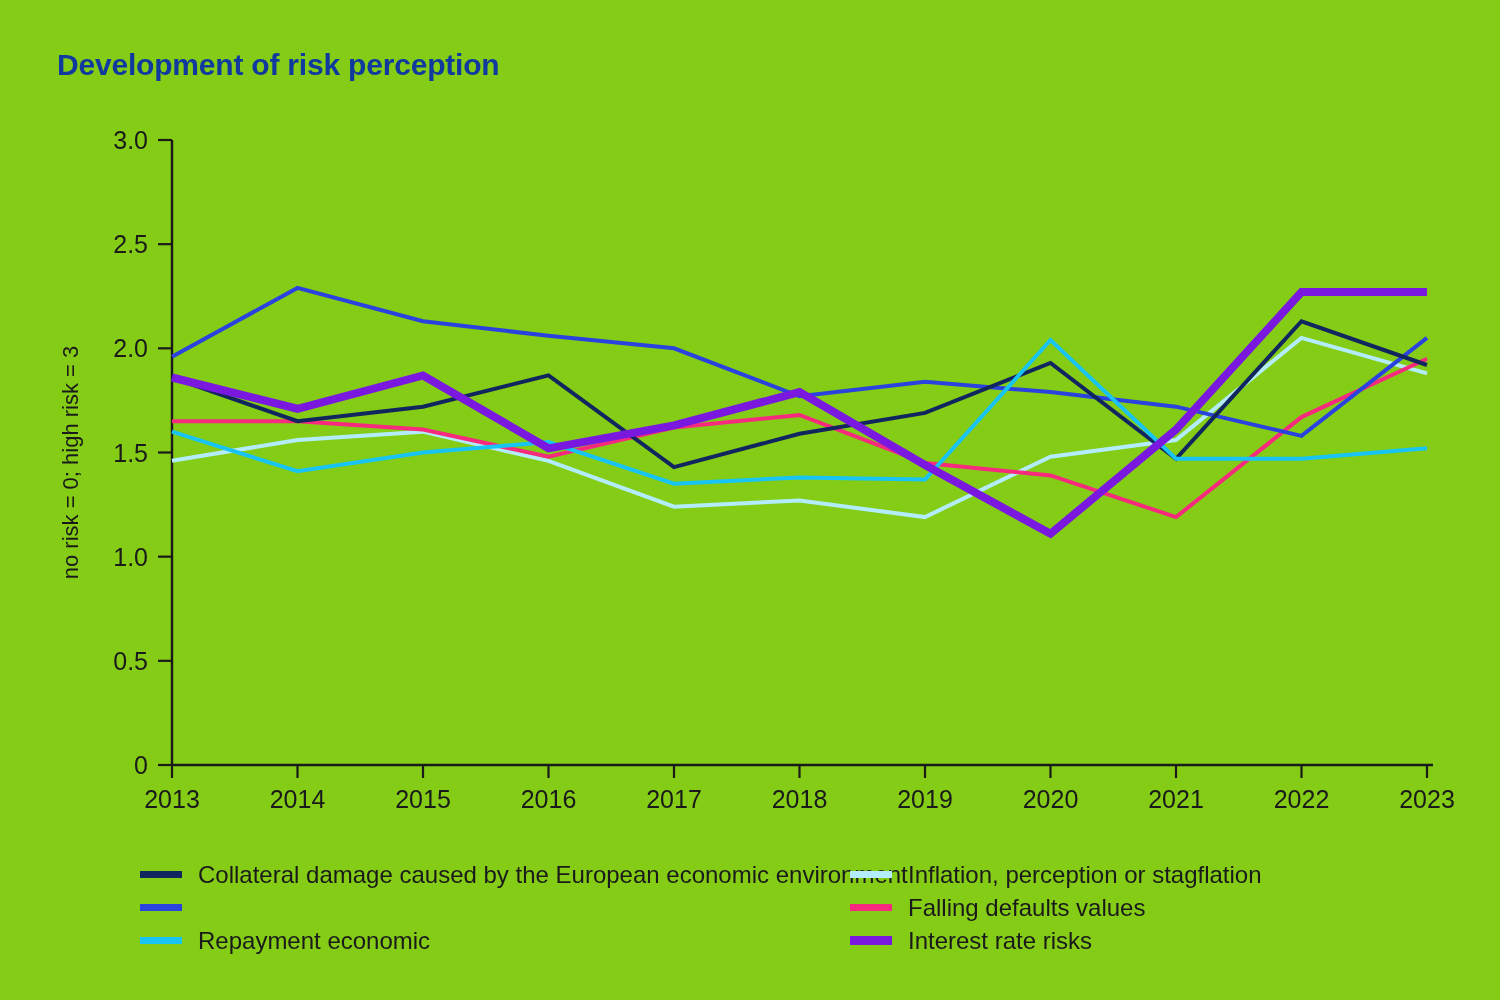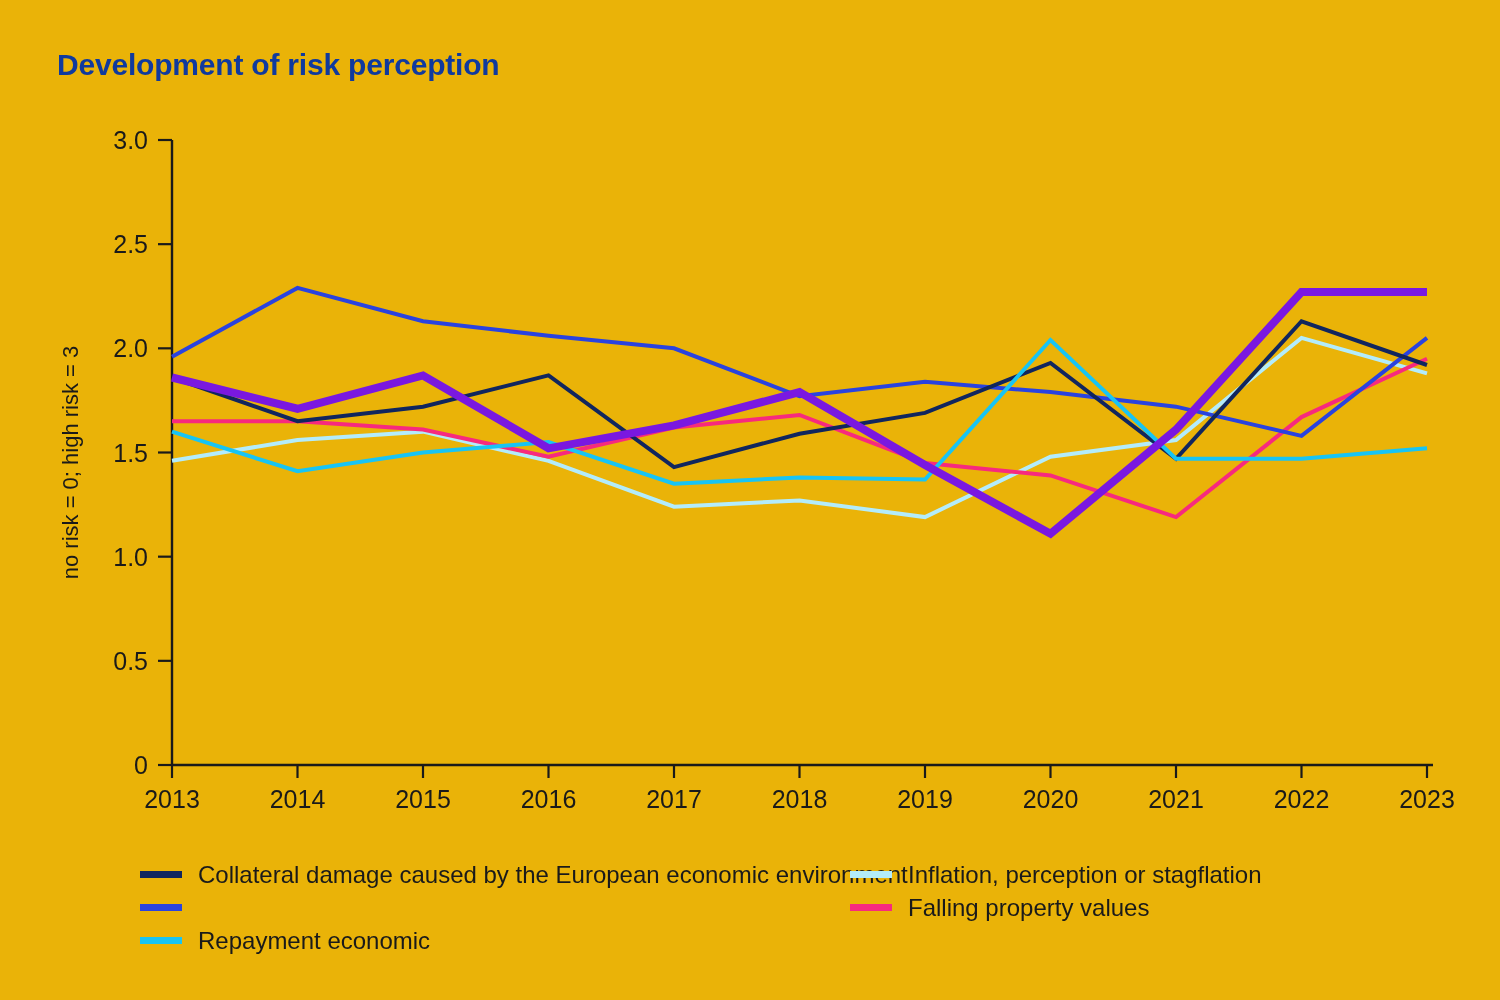--- a/index.html
+++ b/index.html
@@ -12,21 +12,21 @@
     width: 1500px;
     height: 1000px;
     font-family: "Liberation Sans", sans-serif;
     overflow: hidden;
     position: relative;
   }
   #page {
     position: relative;
     width: 1500px;
     height: 1000px;
-    background: #eab308;
+    background: #84cc16;
   }
   #chart-title {
     position: absolute;
     left: 57px;
     top: 48px;
     font-size: 30px;
     font-weight: bold;
     color: #103a9e;
     letter-spacing: -0.2px;
     white-space: nowrap;
@@ -191,18 +191,22 @@
           <span class="legend-label">Repayment economic</span>
         </div>
       </div>
     <div class="legend-col right">
         <div class="legend-item">
           <span class="legend-swatch" style="background: rgb(179, 236, 251);"></span>
           <span class="legend-label">Inflation, perception or stagflation</span>
         </div>
         <div class="legend-item">
           <span class="legend-swatch" style="background: rgb(247, 42, 126);"></span>
-          <span class="legend-label">Falling property values</span>
+          <span class="legend-label">Falling defaults values</span>
+        </div>
+        <div class="legend-item">
+          <span class="legend-swatch thick" style="background: rgb(122, 24, 224);"></span>
+          <span class="legend-label">Interest rate risks</span>
         </div>
       </div>
   </div>
 
 </div>
 
 </body></html>

